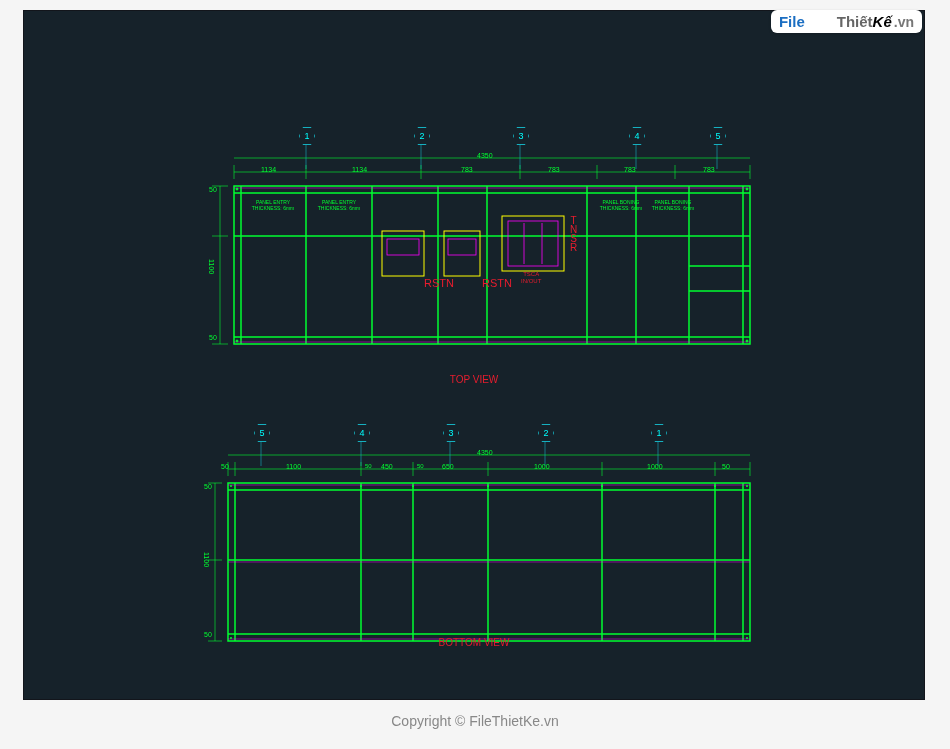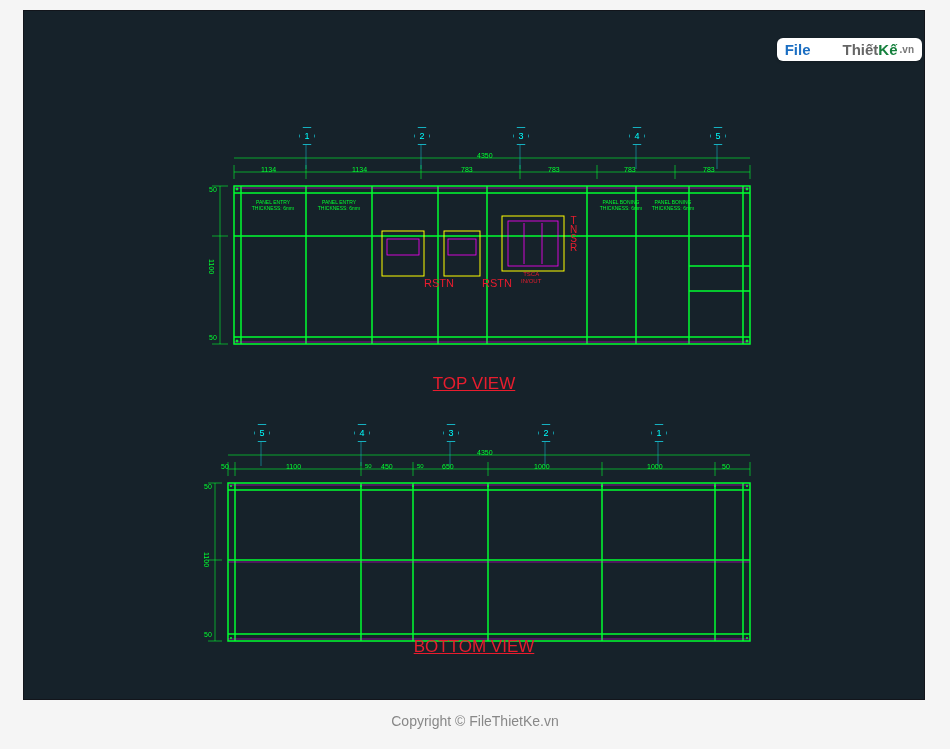--- a/index.html
+++ b/index.html
@@ -17,51 +17,50 @@
   right: 28px;
   z-index: 100;
   display: flex;
   align-items: center;
   background: white;
   border-radius: 6px;
   padding: 3px 8px;
   font-size: 15px;
   font-weight: bold;
   box-shadow: 0 1px 3px rgba(0,0,0,0.2);
-  margin-top: 28px;
 }
 .watermark-logo .file {
   color: #1b6ec2;
 }
 .watermark-logo .thiet {
   color: #666;
   padding-left: 32px;
 }
 .watermark-logo .ke {
-  color: #15803d;
+  color: #000000;
+  font-style: italic;
 }
 .watermark-logo .vn {
   color: #777;
-  font-size: 10px;
+  font-size: 14px;
   margin-left: 2px;
 }
 .cad-canvas {
   position: relative;
   width: 900px;
   height: 688px;
   margin: 10px 23px;
   background: #16222a;
   border: 1px solid #12151b;
 }
 .view-title {
   position: absolute;
   color: #e81d2e;
   font-family: Arial, sans-serif;
-  font-size: 17px;
-  text-decoration: underline;
+  font-size: 10px;
   left: 50%;
   transform: translateX(-50%);
 }
 #top-title { top: 363px; }
 #bottom-title { top: 626px; }
 .grid-marker {
   position: absolute;
   width: 14px;
   height: 16px;
   border: 1px solid #16b0c0;

